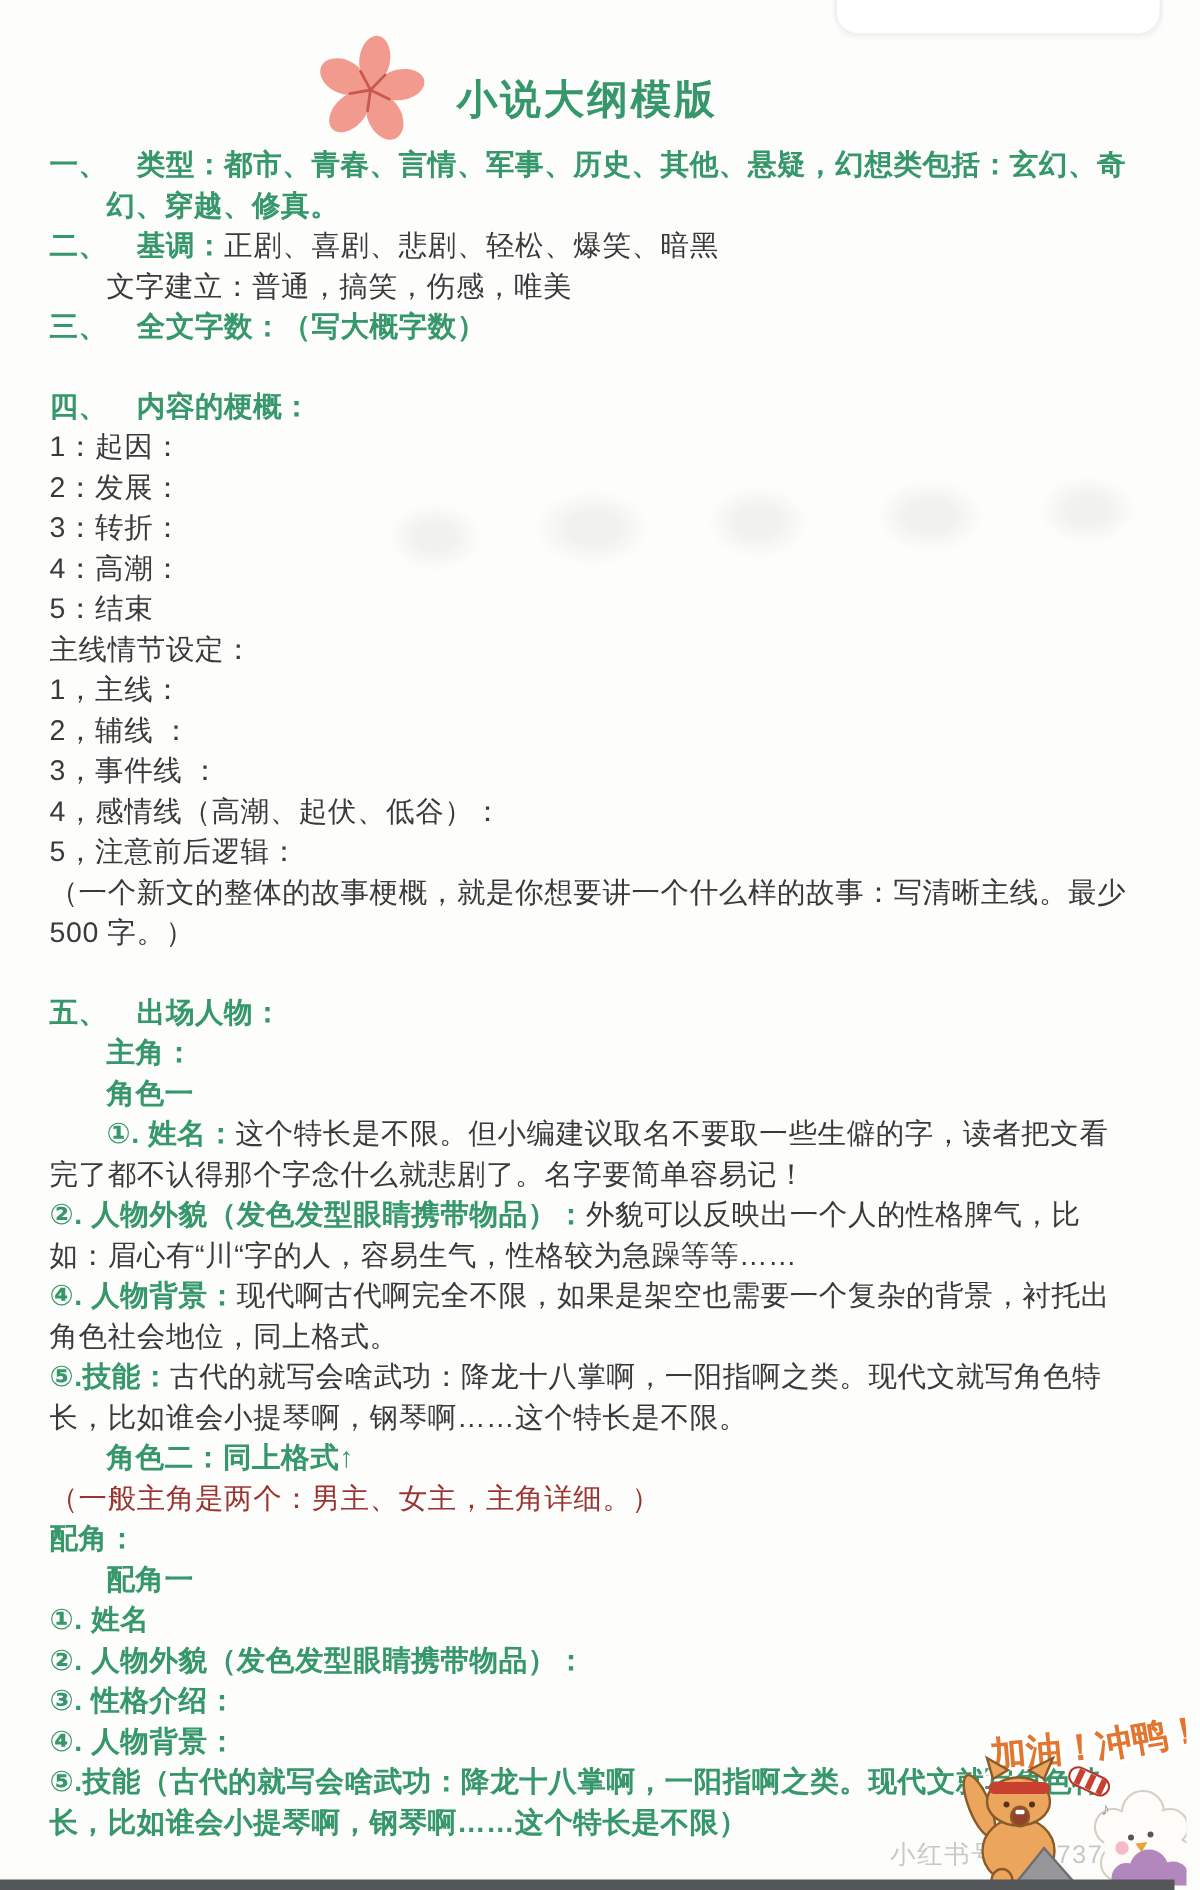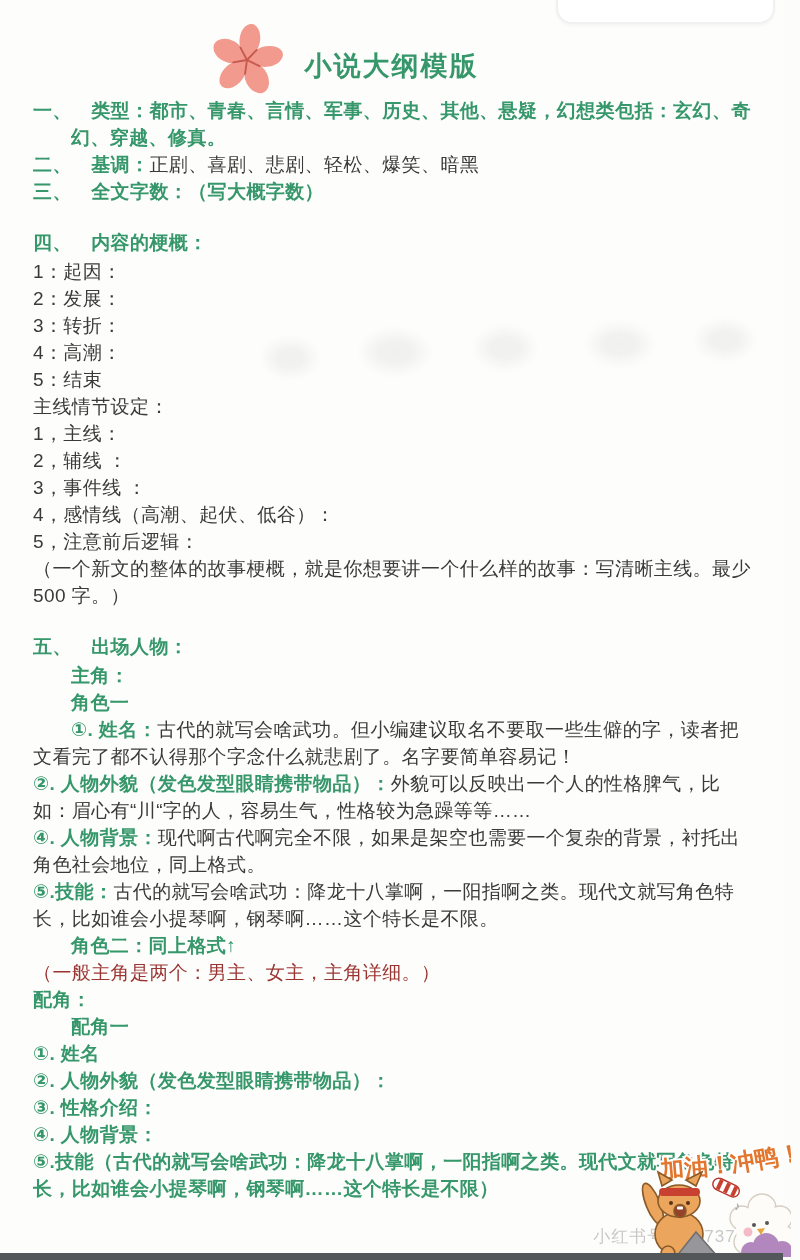--- a/index.html
+++ b/index.html
@@ -42,21 +42,21 @@
     font-size:19px;line-height:27px;letter-spacing:.4px;
     color:var(--text-dark,#3a3a3a);
   }
   .doc p.line{margin:0;}
   .g{color:var(--accent-green,#35976a);font-weight:bold;}
   .k{color:var(--text-dark,#3a3a3a);}
   .r{color:var(--accent-red,#9a3431);font-weight:normal;}
   .hang{padding-left:38px;text-indent:-38px;}
   .ind{padding-left:38px;}
   .fi{text-indent:38px;}
-  .gap{margin-top:26px !important;font-family:Liberation Mono, monospace;}
+  .gap{margin-top:26px !important;}
   .sp{margin-top:3px;}
 
   .xhs-watermark{
     position:absolute;right:16px;bottom:12px;z-index:2;
     font-size:17px;letter-spacing:1px;
     color:var(--watermark-gray,#c0bfbf);opacity:.85;
   }
 
   .sticker{position:absolute;right:-8px;bottom:3px;width:215px;height:127px;z-index:5;pointer-events:none;}
   .sticker svg{display:block;}
@@ -98,38 +98,39 @@
       </g>
     </svg>
     <h1 class="title">小说大纲模版</h1>
   </div>
 
   <div class="mid-watermark"></div>
 
   <div class="doc">
       <p class="line hang"><span class="g">一、　类型：都市、青春、言情、军事、历史、其他、悬疑，幻想类包括：玄幻、奇幻、穿越、修真。</span></p>
       <p class="line hang"><span class="g">二、　基调：</span><span class="k">正剧、喜剧、悲剧、轻松、爆笑、暗黑</span></p>
+      <p class="line ind"><span class="k">文字建立：普通，搞笑，伤感，唯美</span></p>
       <p class="line hang"><span class="g">三、　全文字数：（写大概字数）</span></p>
       <p class="line hang gap"><span class="g">四、　内容的梗概：</span></p>
       <p class="line plain sp"><span class="k">1：起因：</span></p>
       <p class="line plain sp"><span class="k">2：发展：</span></p>
       <p class="line plain sp"><span class="k">3：转折：</span></p>
       <p class="line plain sp"><span class="k">4：高潮：</span></p>
       <p class="line plain sp"><span class="k">5：结束</span></p>
       <p class="line plain sp"><span class="k">主线情节设定：</span></p>
       <p class="line plain"><span class="k">1，主线：</span></p>
       <p class="line plain"><span class="k">2，辅线 ：</span></p>
       <p class="line plain"><span class="k">3，事件线 ：</span></p>
       <p class="line plain"><span class="k">4，感情线（高潮、起伏、低谷）：</span></p>
       <p class="line plain"><span class="k">5，注意前后逻辑：</span></p>
       <p class="line plain"><span class="k">（一个新文的整体的故事梗概，就是你想要讲一个什么样的故事：写清晰主线。最少 500 字。）</span></p>
       <p class="line hang gap"><span class="g">五、　出场人物：</span></p>
       <p class="line ind"><span class="g">主角：</span></p>
       <p class="line ind"><span class="g">角色一</span></p>
-      <p class="line fi"><span class="g">①. 姓名：</span><span class="k">古代的就写会啥武功。但小编建议取名不要取一些生僻的字，读者把文看完了都不认得那个字念什么就悲剧了。名字要简单容易记！</span></p>
+      <p class="line fi"><span class="g">①. 姓名：</span><span class="k">这个特长是不限。但小编建议取名不要取一些生僻的字，读者把文看完了都不认得那个字念什么就悲剧了。名字要简单容易记！</span></p>
       <p class="line plain"><span class="g">②. 人物外貌（发色发型眼睛携带物品）：</span><span class="k">外貌可以反映出一个人的性格脾气，比如：眉心有“川“字的人，容易生气，性格较为急躁等等……</span></p>
       <p class="line plain"><span class="g">④. 人物背景：</span><span class="k">现代啊古代啊完全不限，如果是架空也需要一个复杂的背景，衬托出角色社会地位，同上格式。</span></p>
       <p class="line plain"><span class="g">⑤.技能：</span><span class="k">古代的就写会啥武功：降龙十八掌啊，一阳指啊之类。现代文就写角色特长，比如谁会小提琴啊，钢琴啊……这个特长是不限。</span></p>
       <p class="line ind"><span class="g">角色二：同上格式↑</span></p>
       <p class="line plain"><span class="r">（一般主角是两个：男主、女主，主角详细。）</span></p>
       <p class="line plain"><span class="g">配角：</span></p>
       <p class="line ind"><span class="g">配角一</span></p>
       <p class="line plain"><span class="g">①. 姓名</span></p>
       <p class="line plain"><span class="g">②. 人物外貌（发色发型眼睛携带物品）：</span></p>
       <p class="line plain"><span class="g">③. 性格介绍：</span></p>

